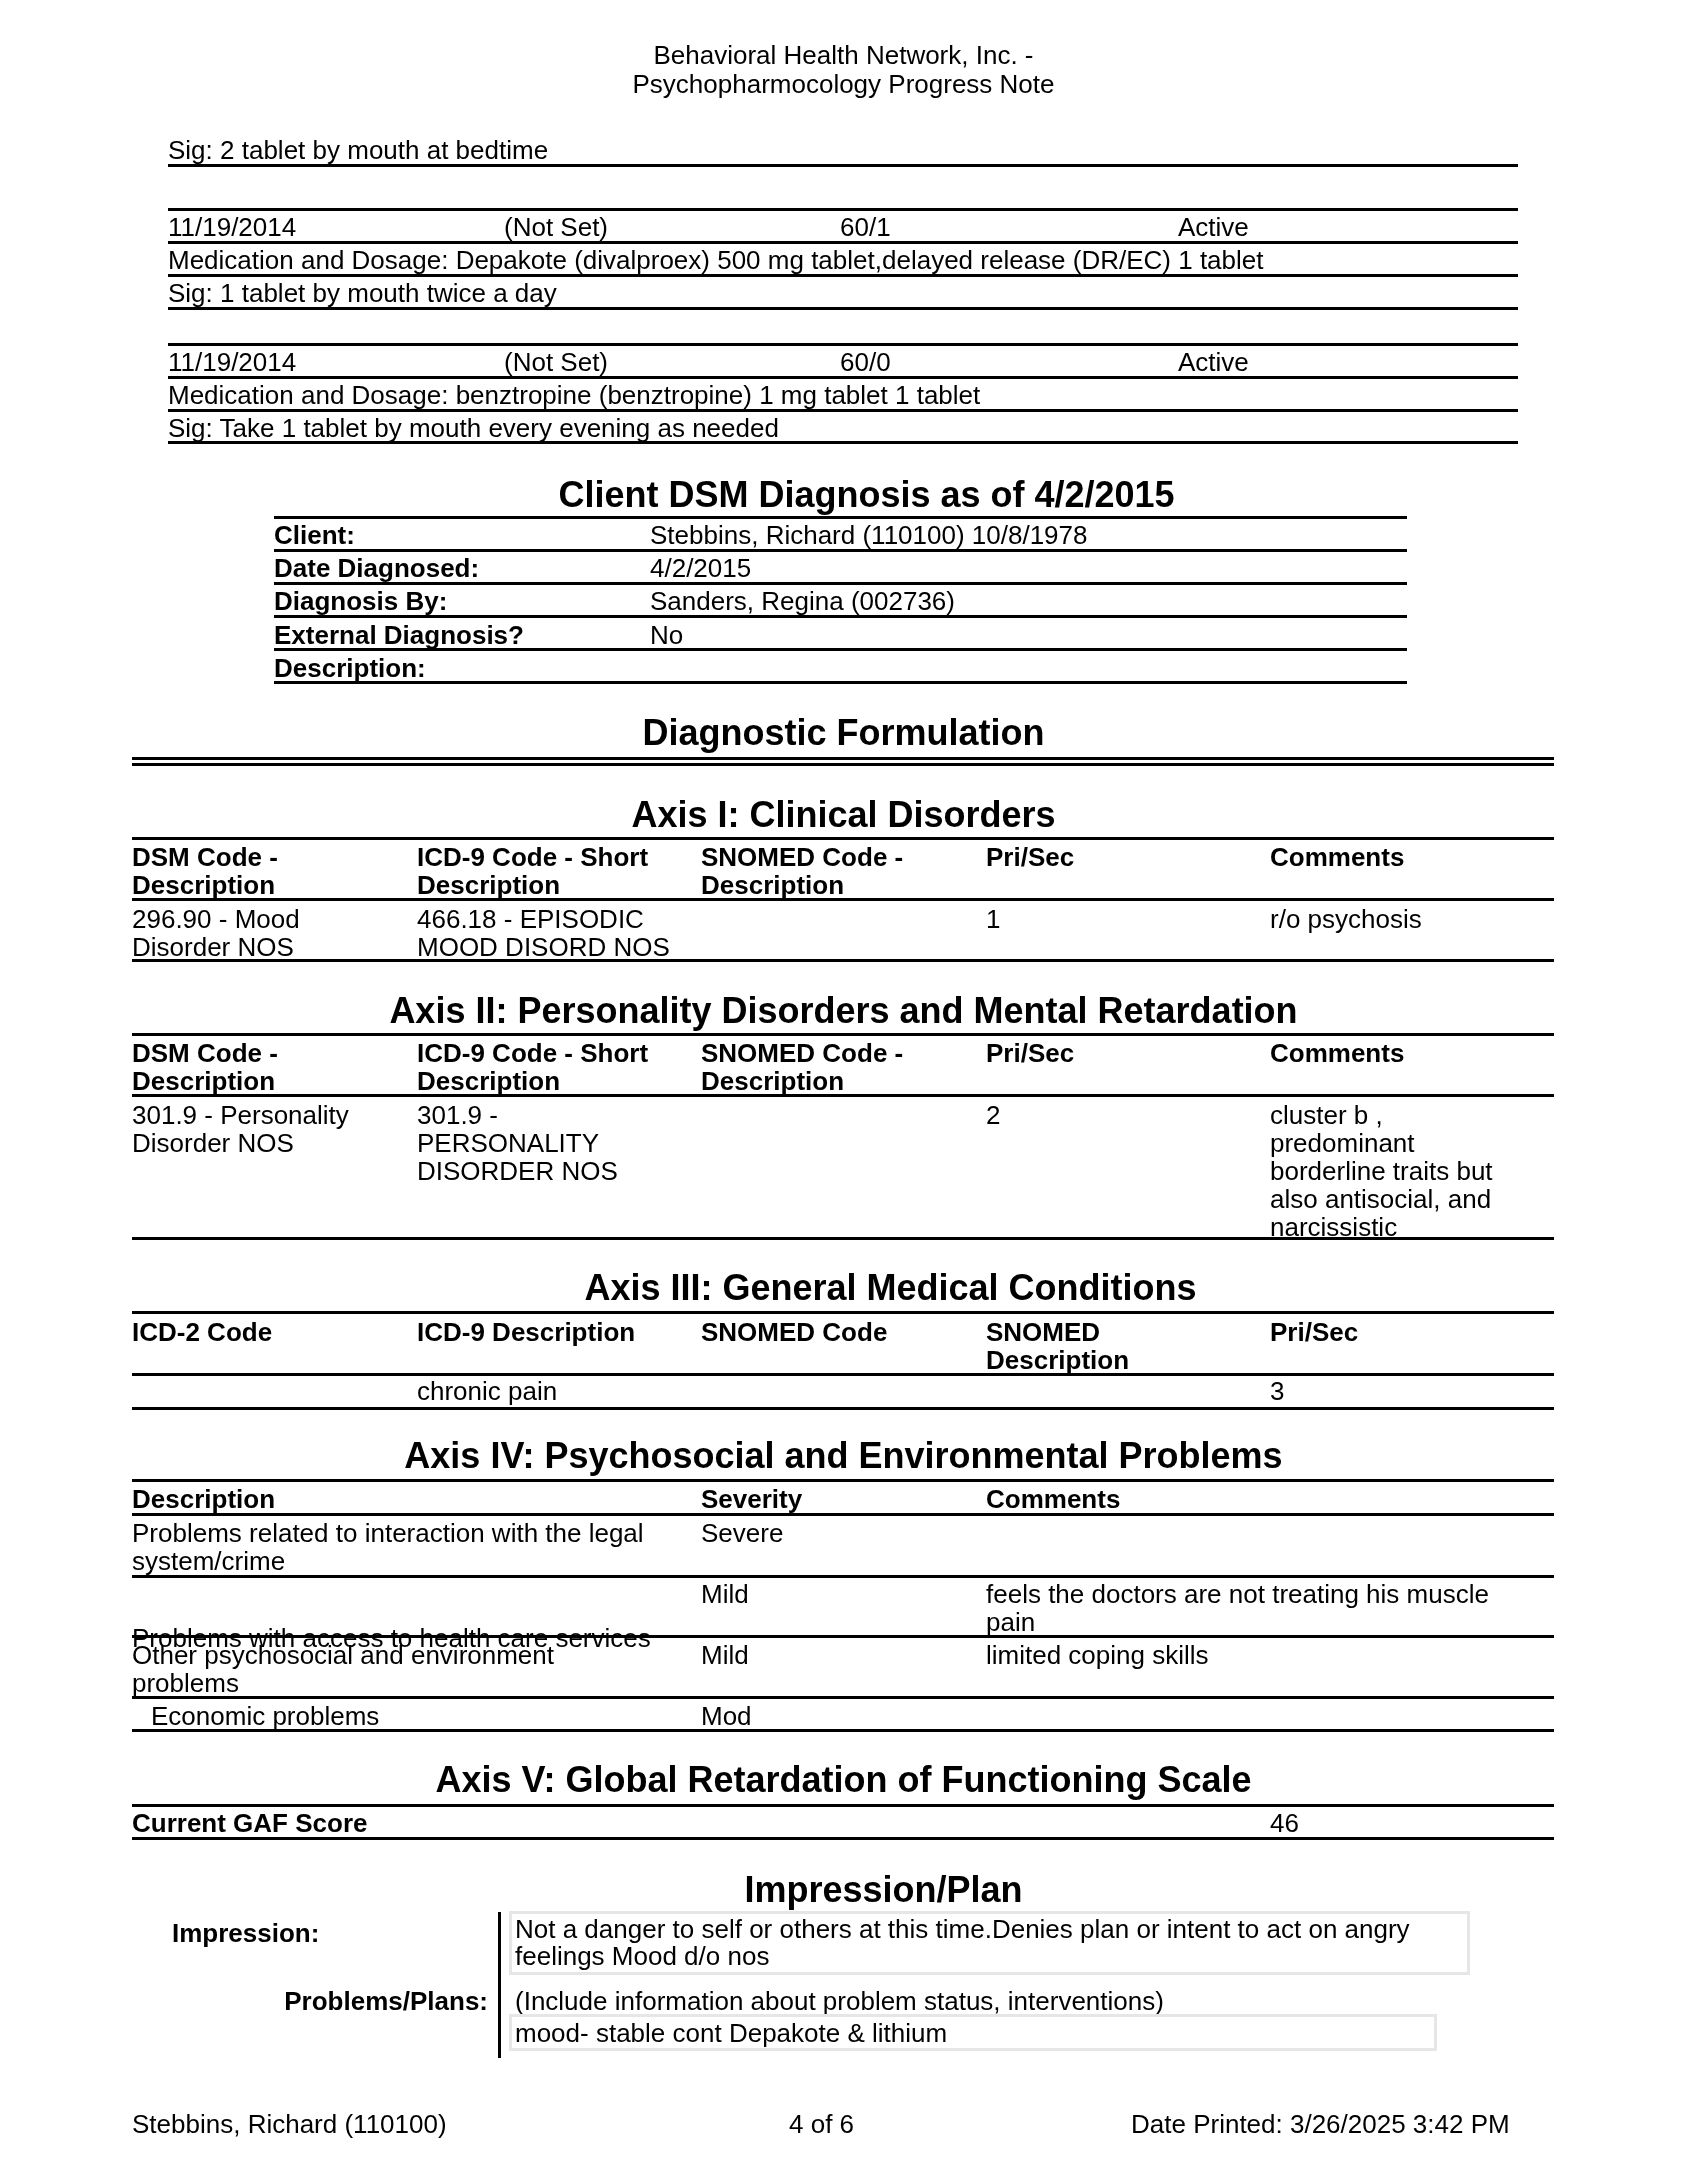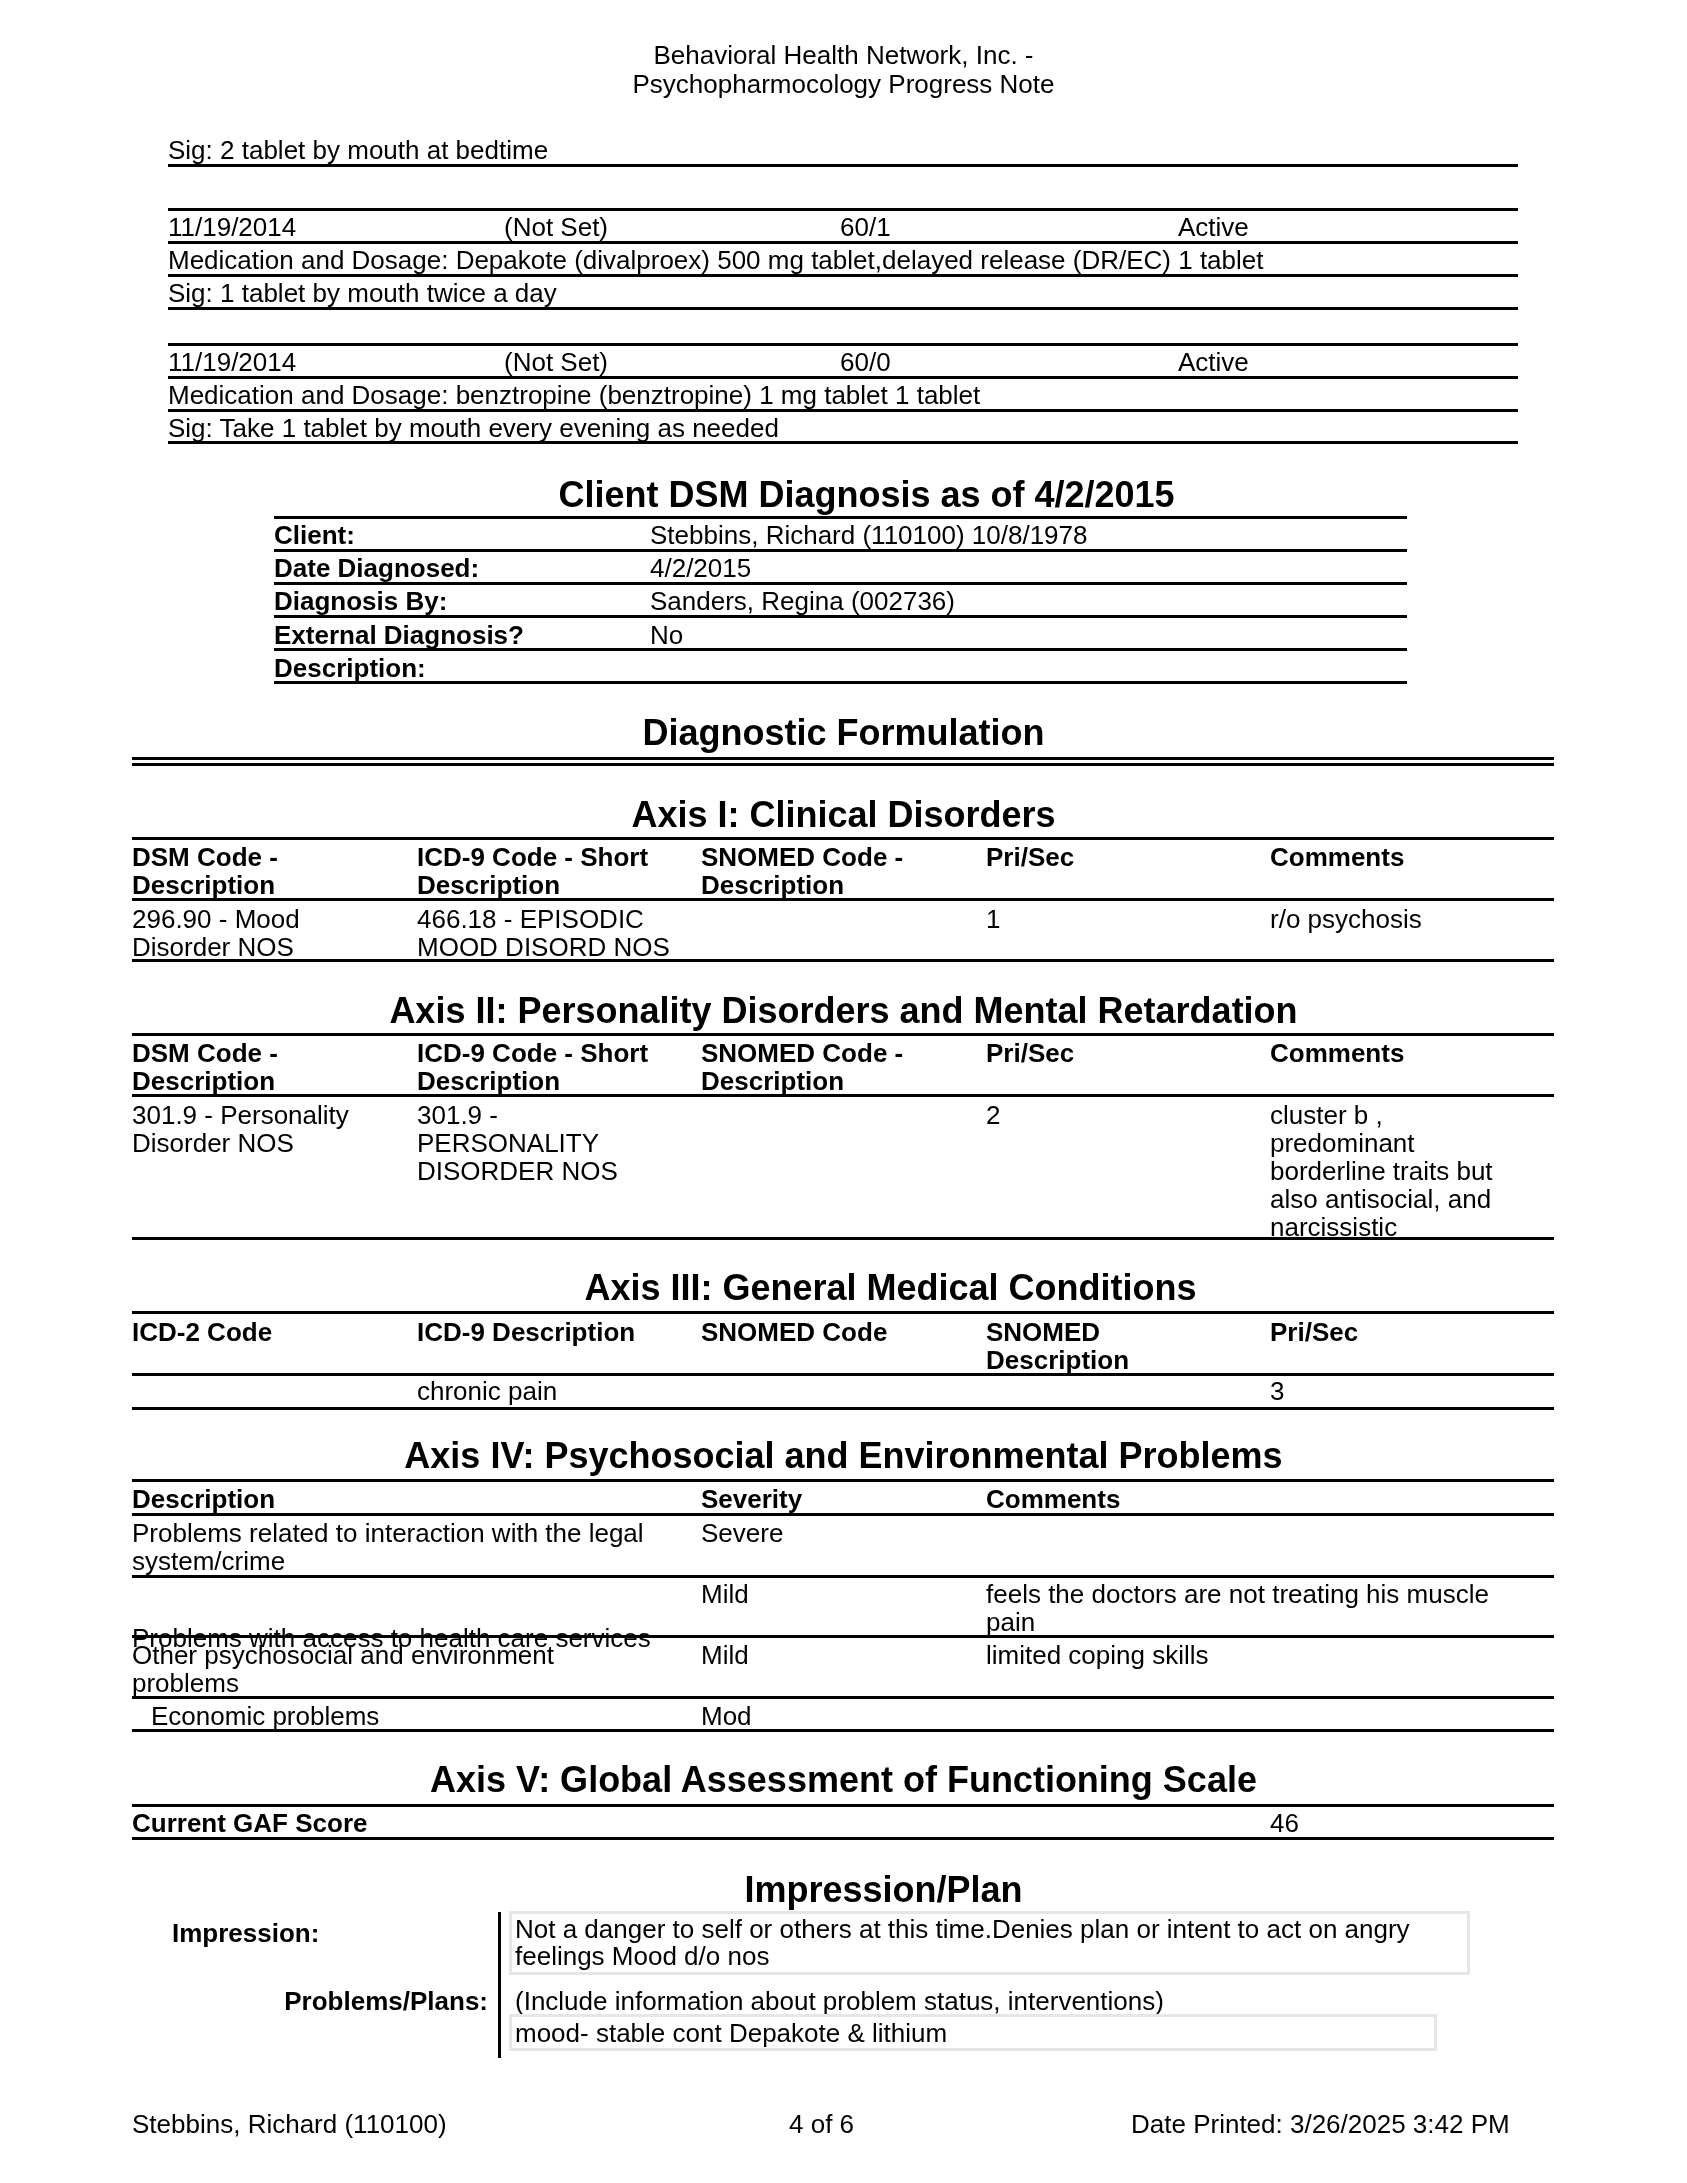--- a/index.html
+++ b/index.html
@@ -179,21 +179,21 @@
   <div class="line" style="left:132px; width:1422px; top:1696px;"></div>
 
   <div>
     <div class="cell" style="left:132px; top:1702px; white-space:pre;margin-left:19px;">Economic problems</div>
     <div class="cell" style="left:701px; top:1702px;">Mod</div>
     <div class="cell" style="left:986px; top:1702px; white-space:pre;"></div>
   </div>
   <div class="line" style="left:132px; width:1422px; top:1729px;"></div>
 </div>
 
-<div class="title" style="top:1760px;">Axis V: Global Assessment of Functioning Scale</div>
+<div class="title" style="top:1760px;">Axis V: Global Retardation of Functioning Scale</div>
 <div>
   <div class="line" style="left:132px; width:1422px; top:1804px;"></div>
   <div class="cell bold" style="left:132px; top:1809px;">Current GAF Score</div>
   <div class="cell" style="left:1270px; top:1809px;">46</div>
   <div class="line" style="left:132px; width:1422px; top:1837px;"></div>
 </div>
 
 <div class="title" style="top:1870px;margin-left:40px;">Impression/Plan</div>
 <div>
   <div class="abs" style="left:498px; top:1912px; width:2.6px; height:146px; background:#000;"></div>

